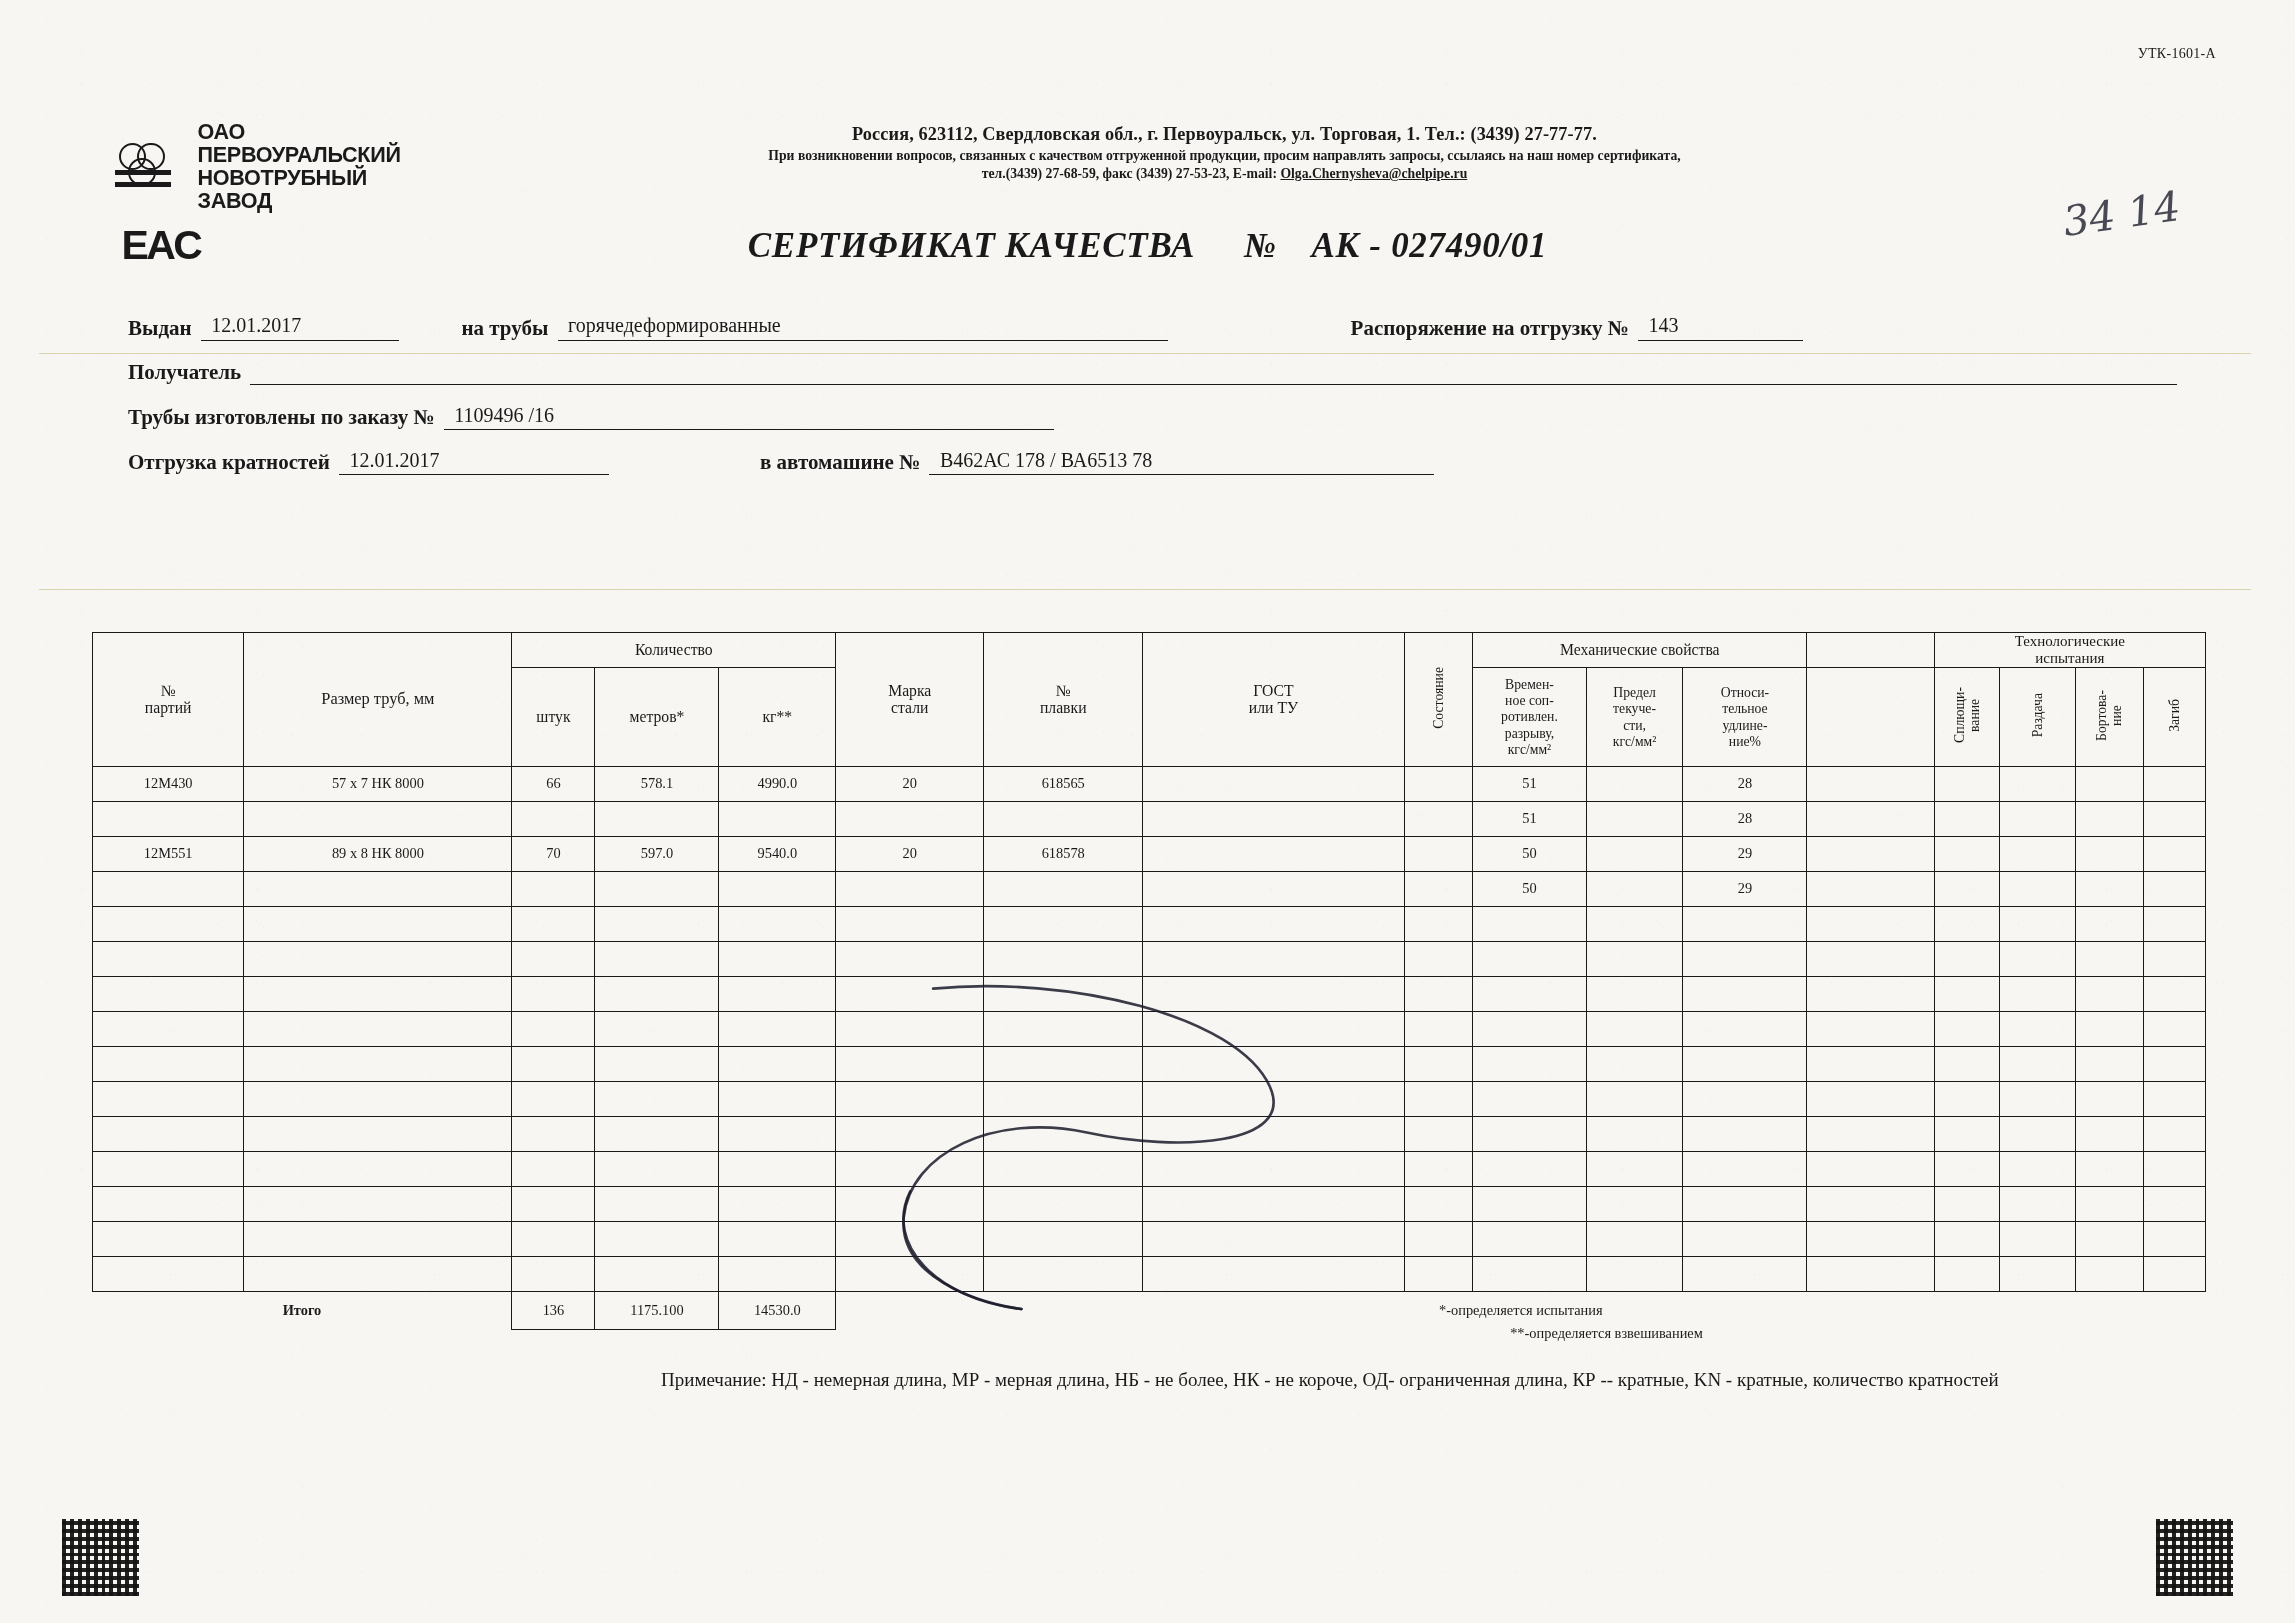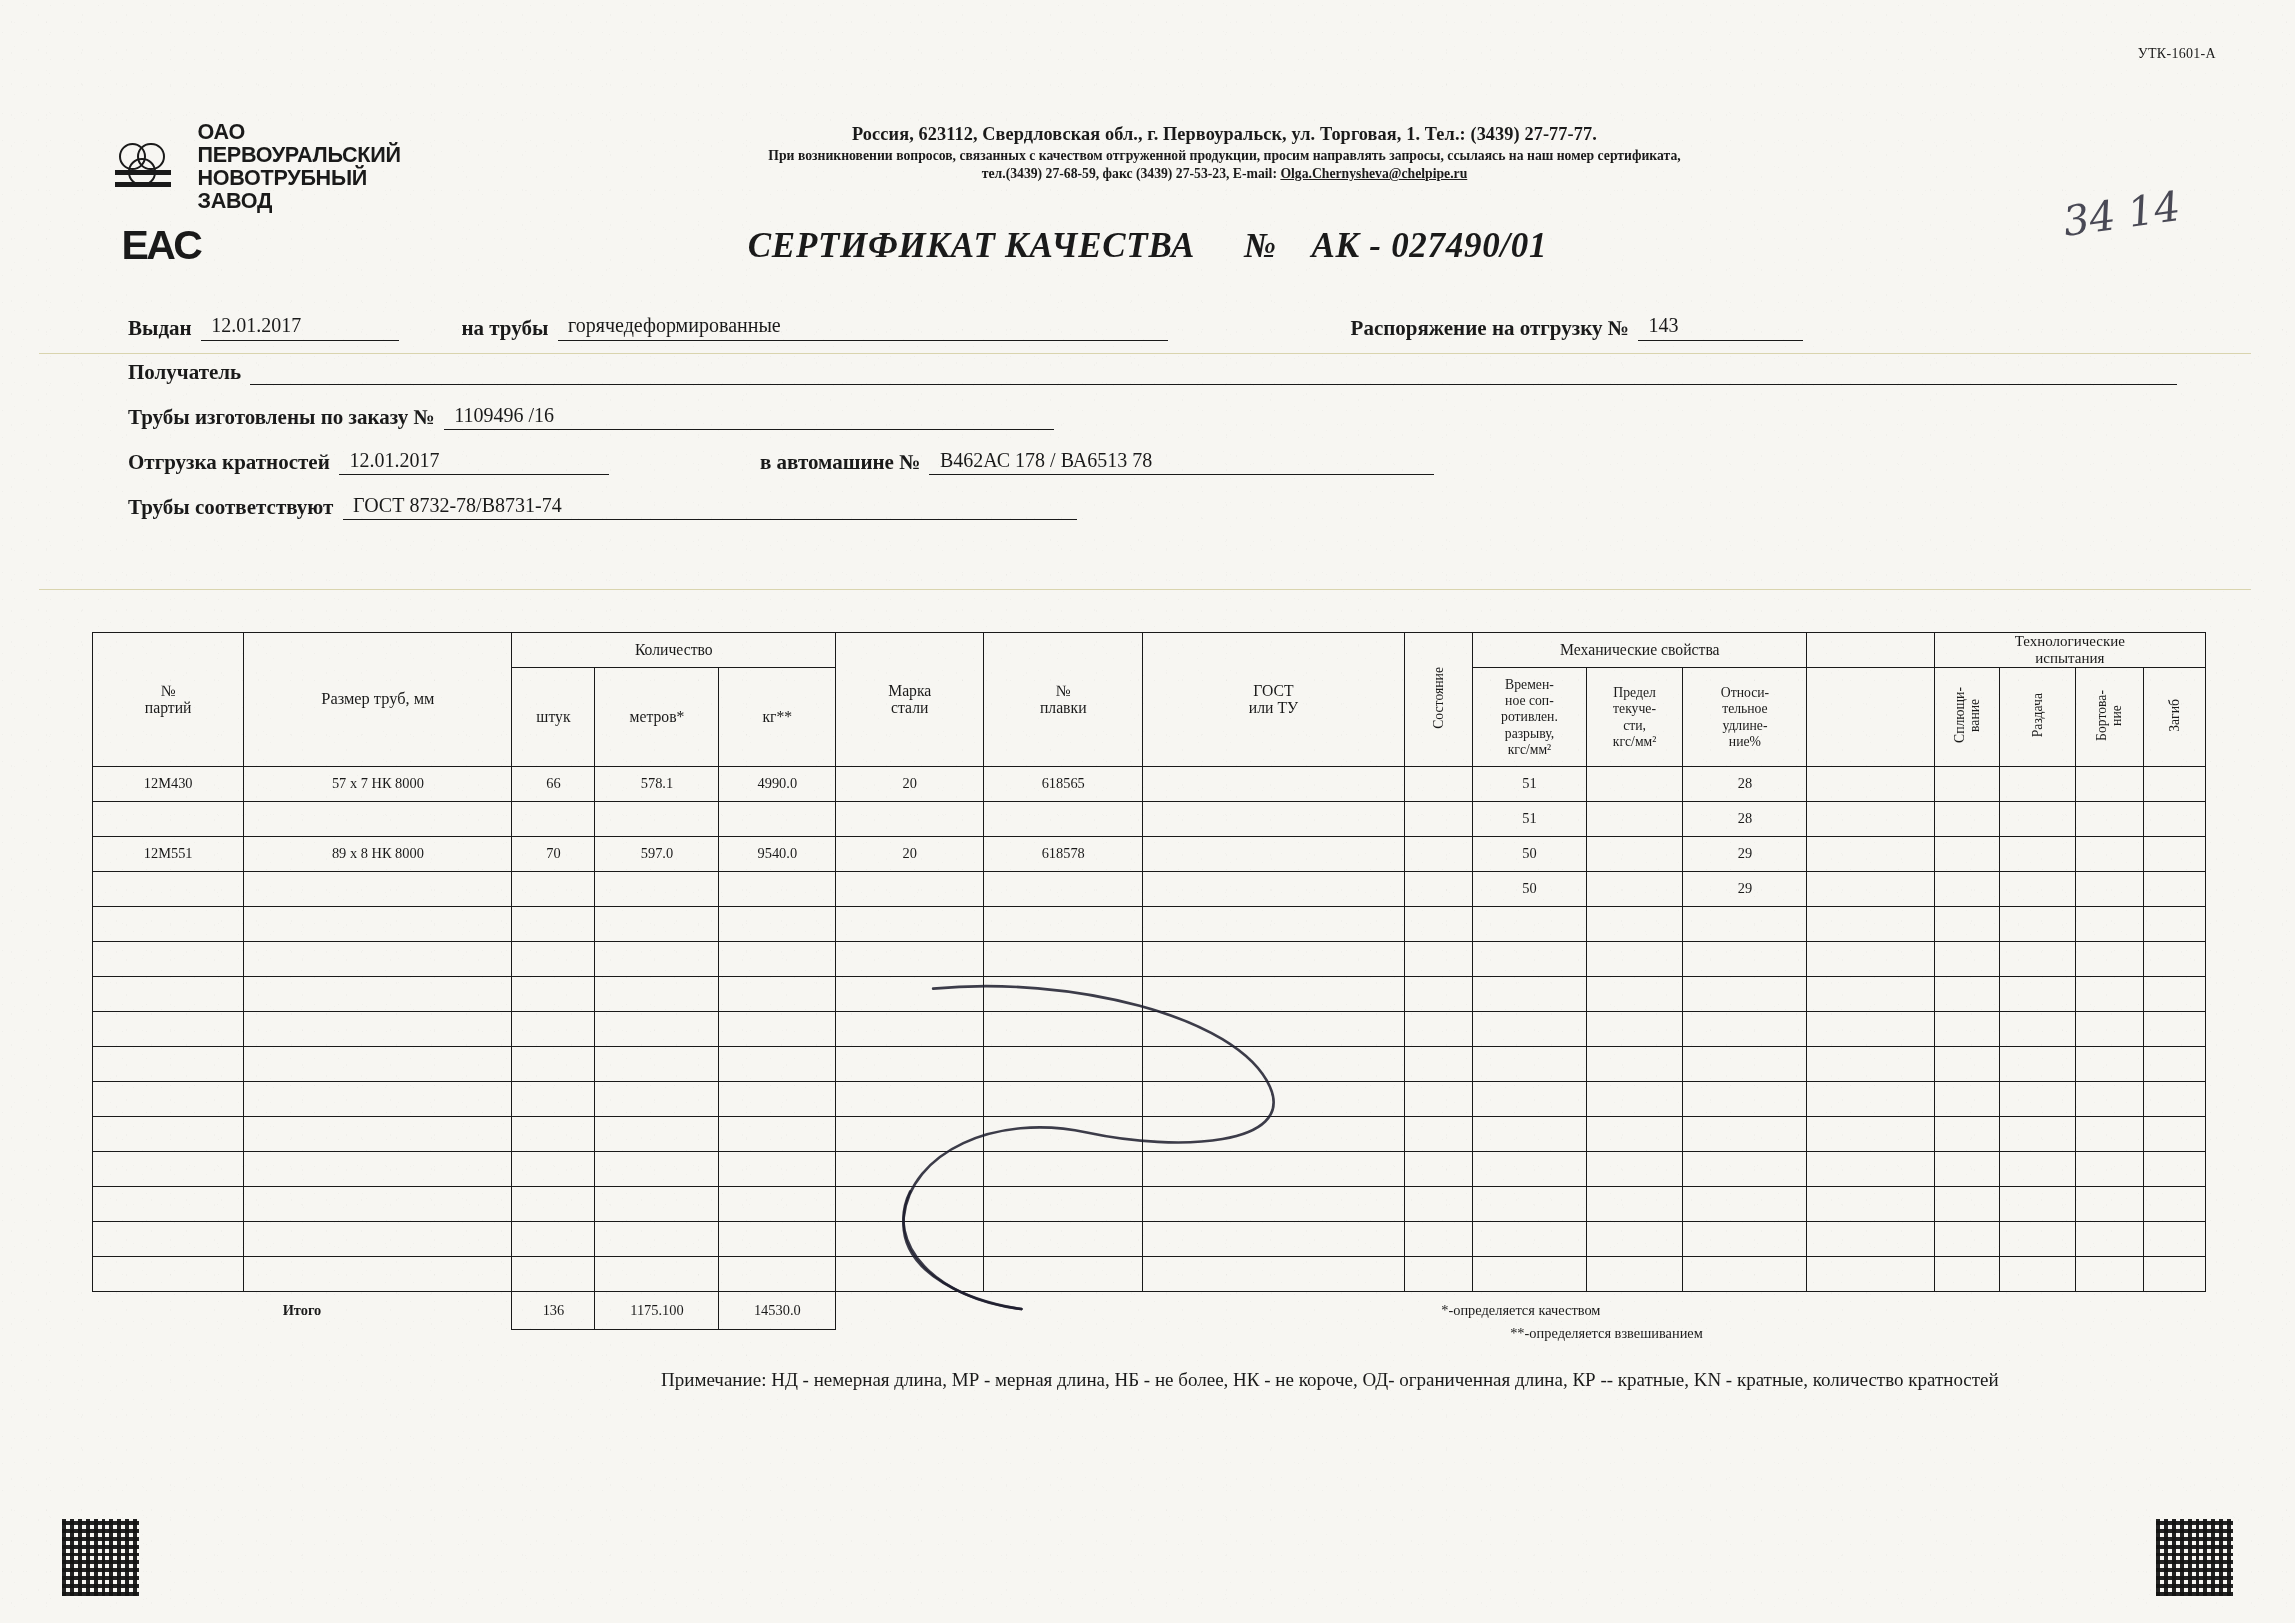--- a/index.html
+++ b/index.html
@@ -321,24 +321,20 @@
       <span class="fvalue" style="width:589px;">1109496  /16</span>
     </div>
 
     <div class="frow">
       <span class="flabel">Отгрузка кратностей</span>
       <span class="fvalue" style="width:249px;">12.01.2017</span>
       <span class="flabel" style="padding-left:151px;">в автомашине №</span>
       <span class="fvalue" style="width:484px;">В462АС 178 / ВА6513 78</span>
     </div>
 
-    <div class="frow">
-      <span class="flabel">Трубы соответствуют</span>
-      <span class="fvalue" style="width:713px;">ГОСТ 8732-78/В8731-74</span>
-    </div>
   </div>
 
   <div class="tbl-wrap">
     <table class="cert">
       <colgroup>
         <col style="width:144px">
         <col style="width:255px">
         <col style="width:79px">
         <col style="width:118px">
         <col style="width:111px">
@@ -687,21 +683,21 @@
             <td class="empty"></td>
             <td class="empty"></td>
             <td class="empty"></td>
           </tr>
         <tr class="totals-row">
           <td class="totals-label" colspan="2">Итого</td>
           <td>136</td>
           <td>1175.100</td>
           <td>14530.0</td>
           <td class="note-cell" colspan="12">
-            <span>*-определяется качеством</span>
+            <span>*-определяется испытания</span>
             <span class="right-note">**-определяется взвешиванием</span>
           </td>
         </tr>
       </tbody>
     </table>
   </div>
 
   <div class="footnote">Примечание: НД - немерная длина, МР - мерная длина, НБ - не более, НК - не короче, ОД- ограниченная длина, КР -- кратные, KN - кратные, количество кратностей</div>
 
   <svg class="scribble" viewBox="0 0 760 600">

